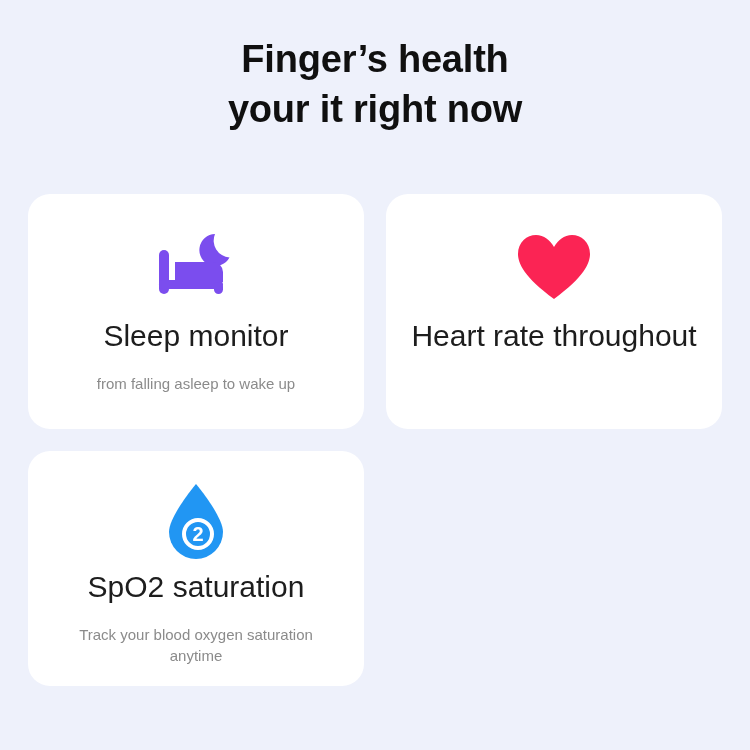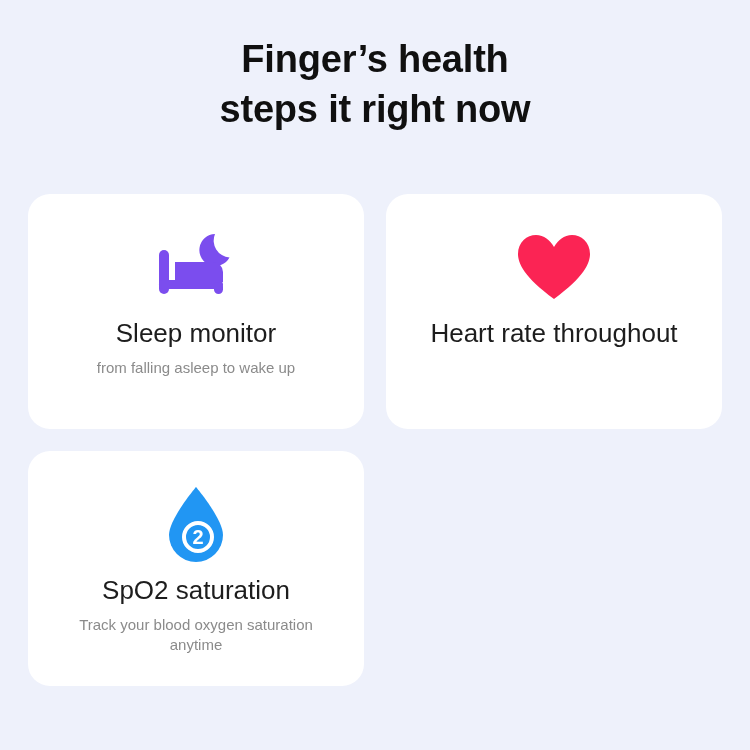--- a/index.html
+++ b/index.html
@@ -52,43 +52,43 @@
     flex-direction: column;
     align-items: center;
   }
   .icon-wrap {
     height: 96px;
     display: flex;
     align-items: center;
     justify-content: center;
   }
   .card-title {
-    font-size: 26px;
+    font-size: 30px;
     color: #1d1d1d;
     text-align: right;
     line-height: 1.2;
     margin-top: 2px;
   }
   .card-desc {
     font-size: 15px;
     color: #8b8b8b;
     text-align: center;
     line-height: 1.35;
-    margin-top: 9px;
+    margin-top: 20px;
     max-width: 290px;
   }
 </style>
 </head>
 <body>
 
 <div class="page">
 
   <h1 class="headline">
     <span class="headline-line">Finger’s health</span>
-    <span class="headline-line">steps it right now</span>
+    <span class="headline-line">your it right now</span>
   </h1>
 
   <div class="cards">
 
     <div class="card">
       <div class="icon-wrap">
         <svg width="86" height="72" viewBox="0 0 86 72" xmlns="http://www.w3.org/2000/svg">
           <path d="M62 2 a16 16 0 1 0 14.5 23.5 A17 17 0 0 1 62 2 Z" fill="#7B4DEE"></path>
           <rect x="6" y="18" width="10" height="44" rx="5" fill="#7B4DEE"></rect>
           <path d="M22 30 h38 a10 10 0 0 1 10 10 v10 H22 Z" fill="#7B4DEE"></path>

